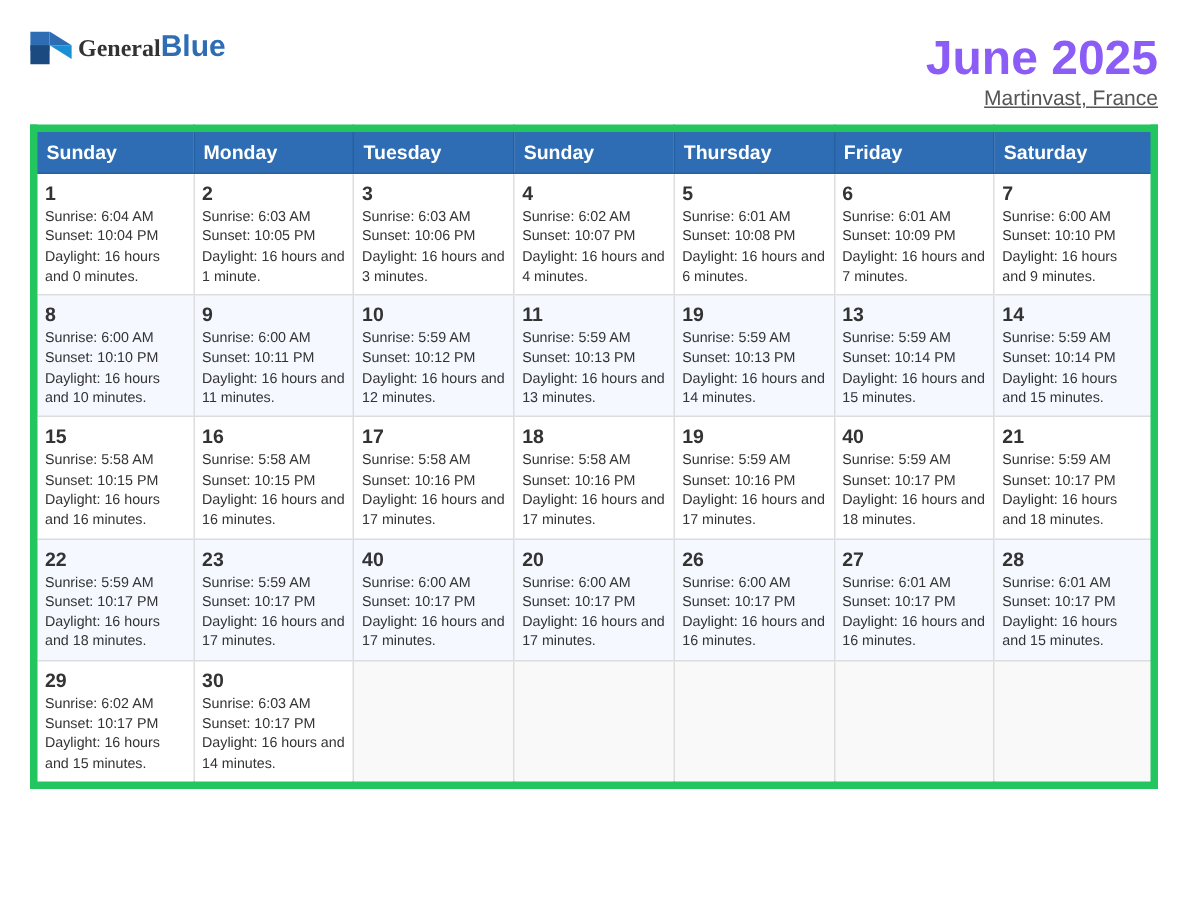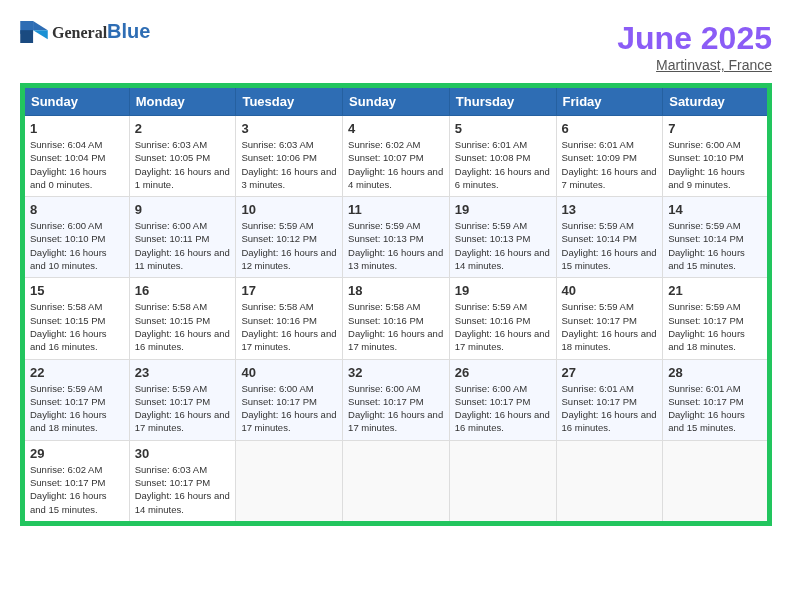--- a/index.html
+++ b/index.html
@@ -310,21 +310,21 @@
       </td>
         <td>
         <span class="day-num">40</span>
         <div class="cell-text">
           Sunrise: 6:00 AM<br>
           Sunset: 10:17 PM<br>
           Daylight: 16 hours and 17 minutes.
         </div>
       </td>
         <td>
-        <span class="day-num">32</span>
+        <span class="day-num">20</span>
         <div class="cell-text">
           Sunrise: 6:00 AM<br>
           Sunset: 10:17 PM<br>
           Daylight: 16 hours and 17 minutes.
         </div>
       </td>
         <td>
         <span class="day-num">26</span>
         <div class="cell-text">
           Sunrise: 6:00 AM<br>

